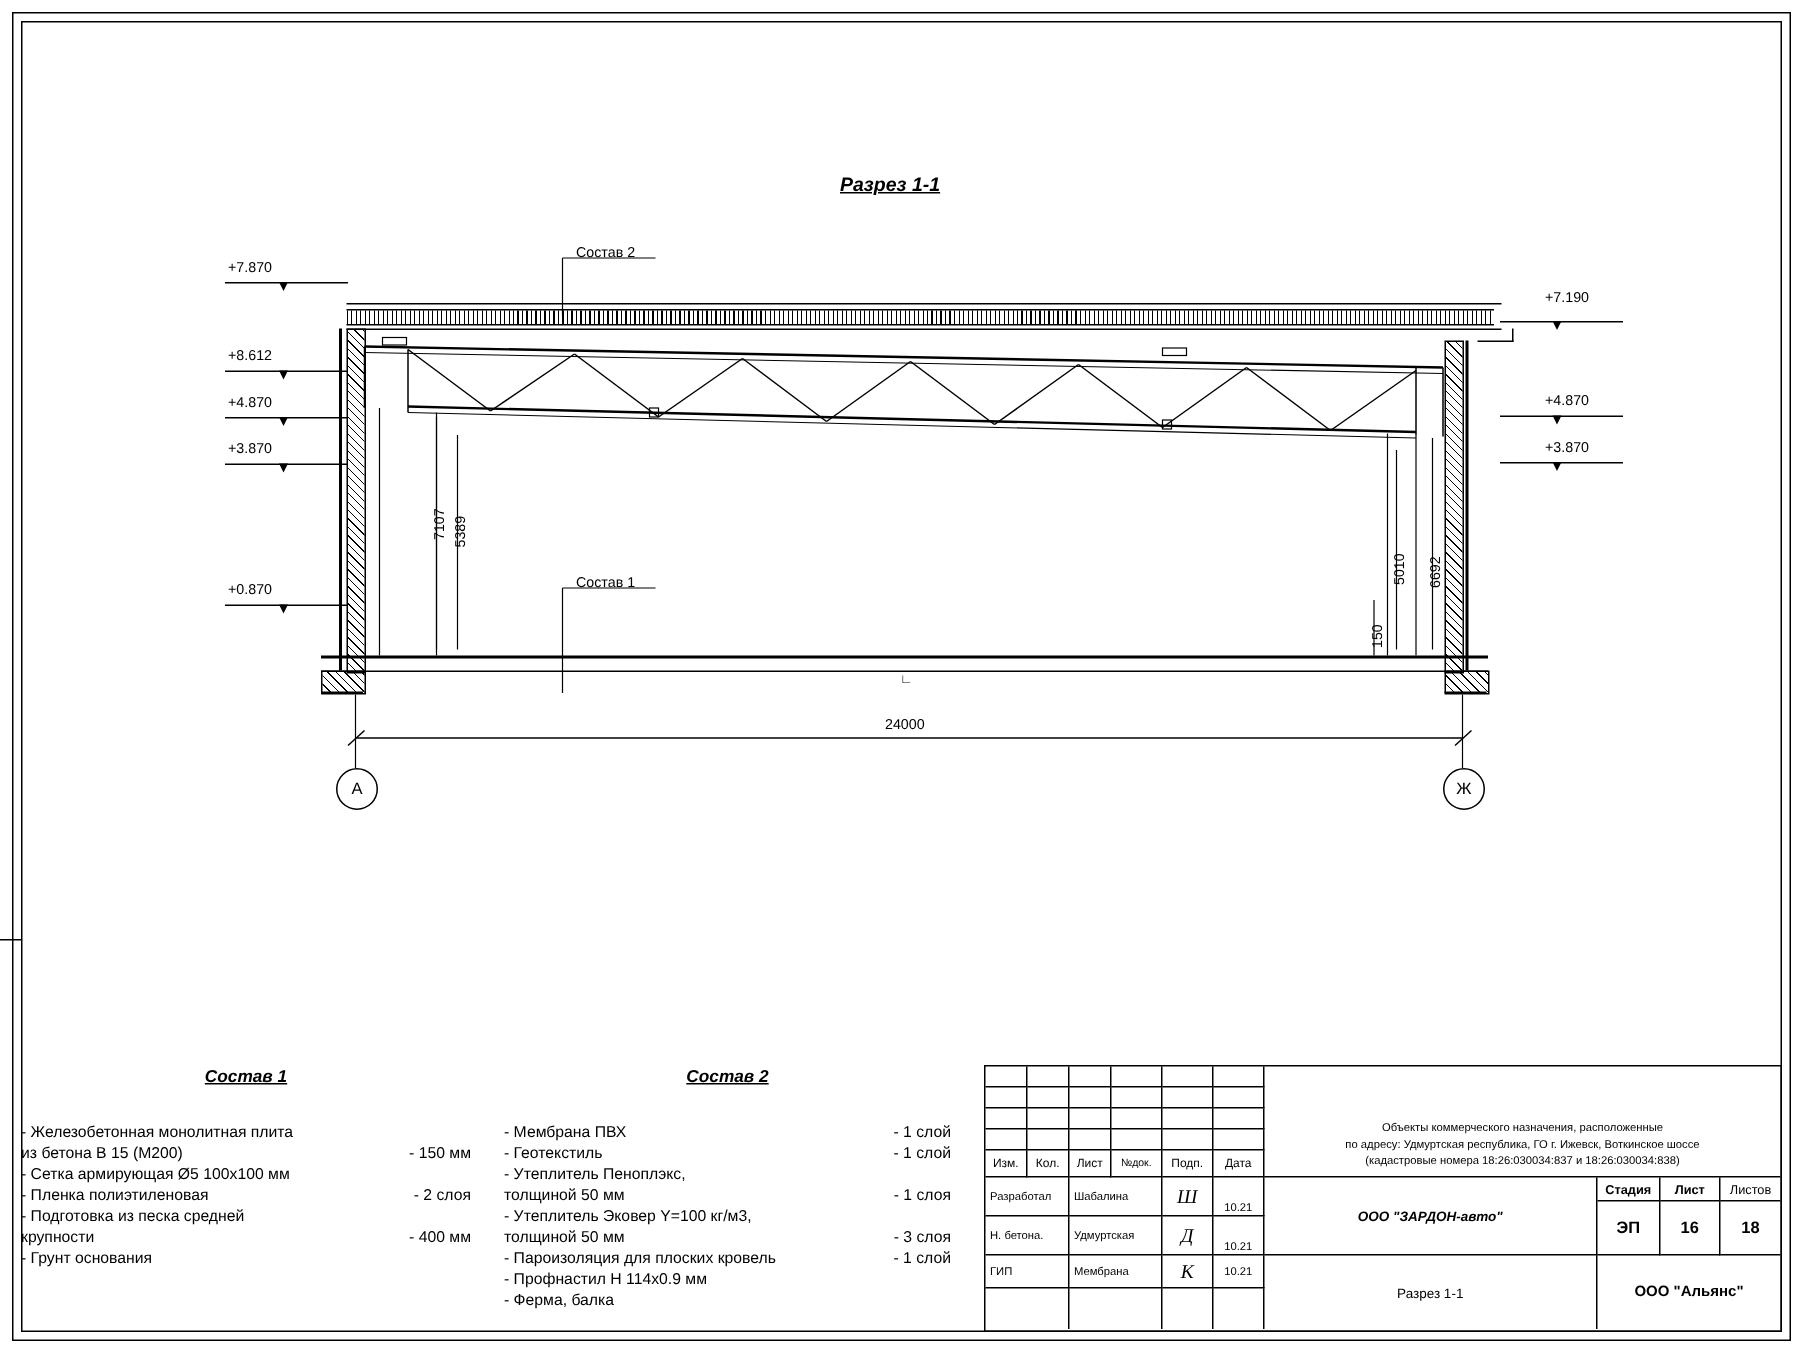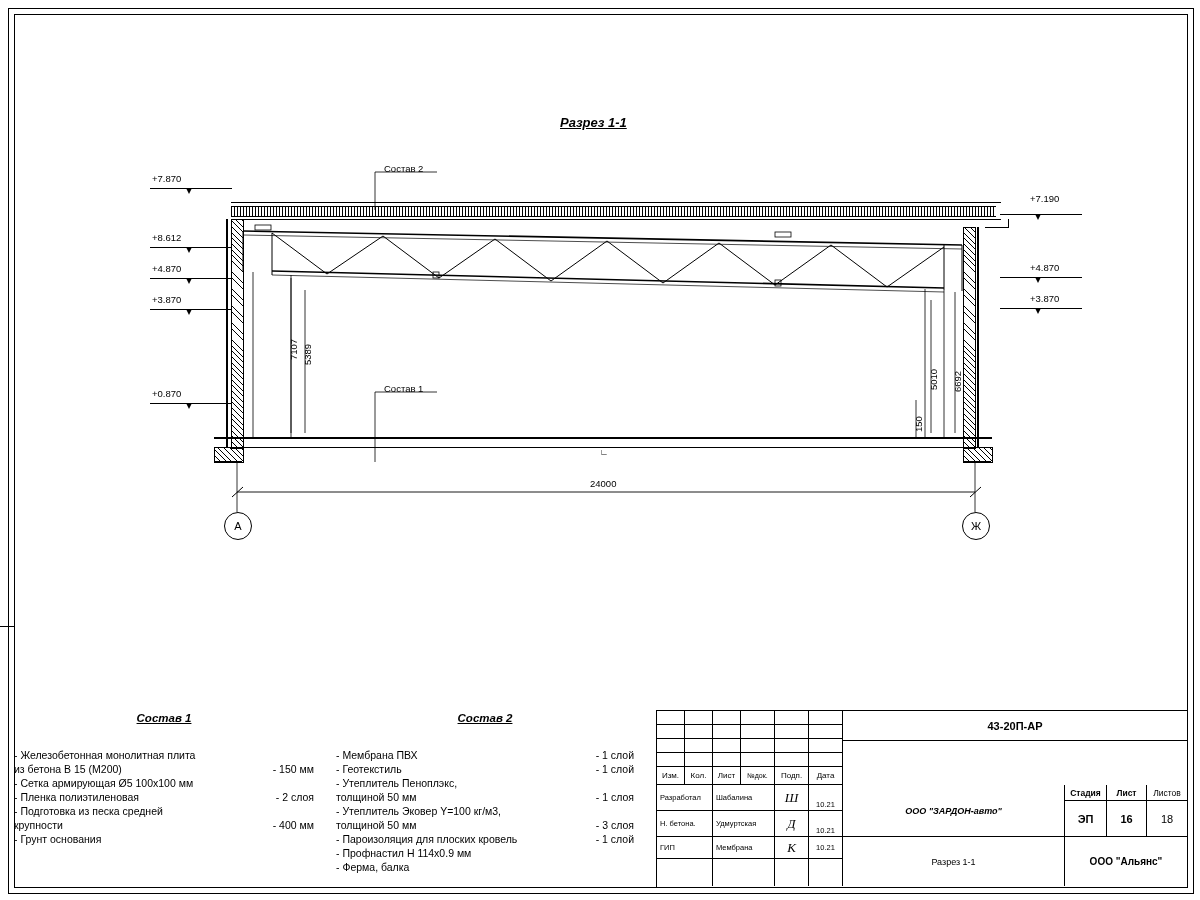--- a/index.html
+++ b/index.html
@@ -313,30 +313,34 @@
     <div class="cell left bdr-r bdr-b" style="left:0;top:126px;width:56px;height:22px;font-size:7.5px;">ГИП</div>
     <div class="cell left bdr-r bdr-b" style="left:56px;top:126px;width:62px;height:22px;font-size:7.5px;">Мембрана</div>
     <div class="cell bdr-r bdr-b sig" style="left:118px;top:126px;width:34px;height:22px;">К</div>
     <div class="cell bdr-r bdr-b" style="left:152px;top:126px;width:34px;height:22px;font-size:7.5px;">10.21</div>
 
     <div class="cell bdr-r" style="left:0;top:148px;width:56px;height:27px;"></div>
     <div class="cell bdr-r" style="left:56px;top:148px;width:62px;height:27px;"></div>
     <div class="cell bdr-r" style="left:118px;top:148px;width:34px;height:27px;"></div>
     <div class="cell bdr-r" style="left:152px;top:148px;width:34px;height:27px;"></div>
 
-    <div class="cell bdr-b" style="left:186px;top:0;width:344px;height:30px;font-size:11px;font-weight:bold;">43-20П-АР</div>
-
+
+    <div class="cell bdr-b" style="left:186px;top:30px;width:344px;height:44px;flex-direction:column;font-size:7.5px;line-height:11px;">
+      <span>Объекты коммерческого назначения, расположенные</span>
+      <span>по адресу: Удмуртская республика, ГО г. Ижевск, Воткинское шоссе</span>
+      <span>(кадастровые номера 18:26:030034:837 и 18:26:030034:838)</span>
+    </div>
 
     <div class="cell bdr-b bdr-r" style="left:186px;top:74px;width:222px;height:52px;font-size:9px;font-style:italic;font-weight:bold;">ООО "ЗАРДОН-авто"</div>
 
     <div class="cell bdr-b bdr-r" style="left:408px;top:74px;width:42px;height:16px;font-size:8.5px;font-weight:bold;">Стадия</div>
     <div class="cell bdr-b bdr-r" style="left:450px;top:74px;width:40px;height:16px;font-size:8.5px;font-weight:bold;">Лист</div>
     <div class="cell bdr-b" style="left:490px;top:74px;width:40px;height:16px;font-size:8.5px;font-weight:normal;">Листов</div>
 
     <div class="cell bdr-b bdr-r" style="left:408px;top:90px;width:42px;height:36px;font-size:11px;font-weight:bold;">ЭП</div>
     <div class="cell bdr-b bdr-r" style="left:450px;top:90px;width:40px;height:36px;font-size:11px;font-weight:bold;">16</div>
-    <div class="cell bdr-b" style="left:490px;top:90px;width:40px;height:36px;font-size:11px;font-weight:normal;">18</div>
+    <div class="cell bdr-b" style="left:490px;top:90px;width:40px;height:36px;font-size:11px;font-weight:bold;">18</div>
 
     <div class="cell bdr-r" style="left:186px;top:126px;width:222px;height:49px;font-size:9px;">Разрез 1-1</div>
     <div class="cell" style="left:408px;top:126px;width:122px;height:49px;font-size:10px;font-weight:bold;">ООО "Альянс"</div>
   </div>
 
 </div>
 
 </body></html>

